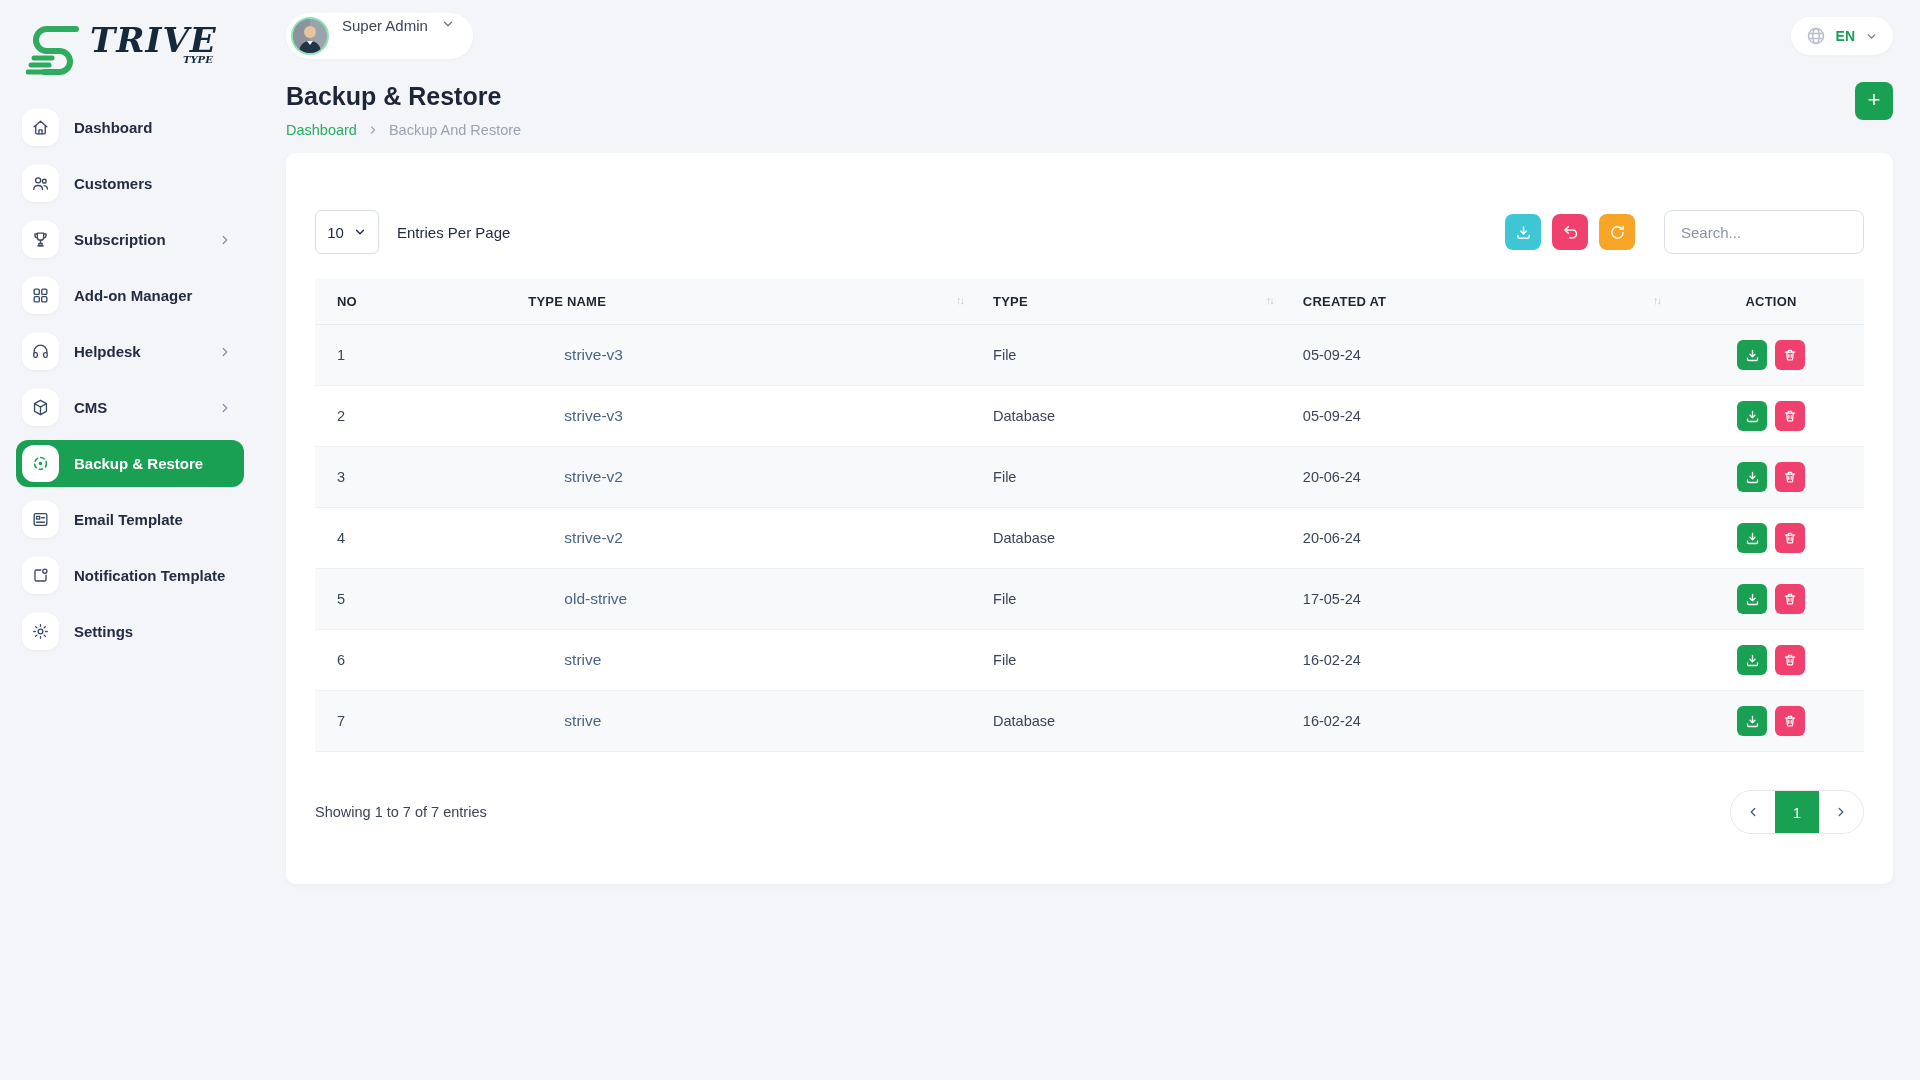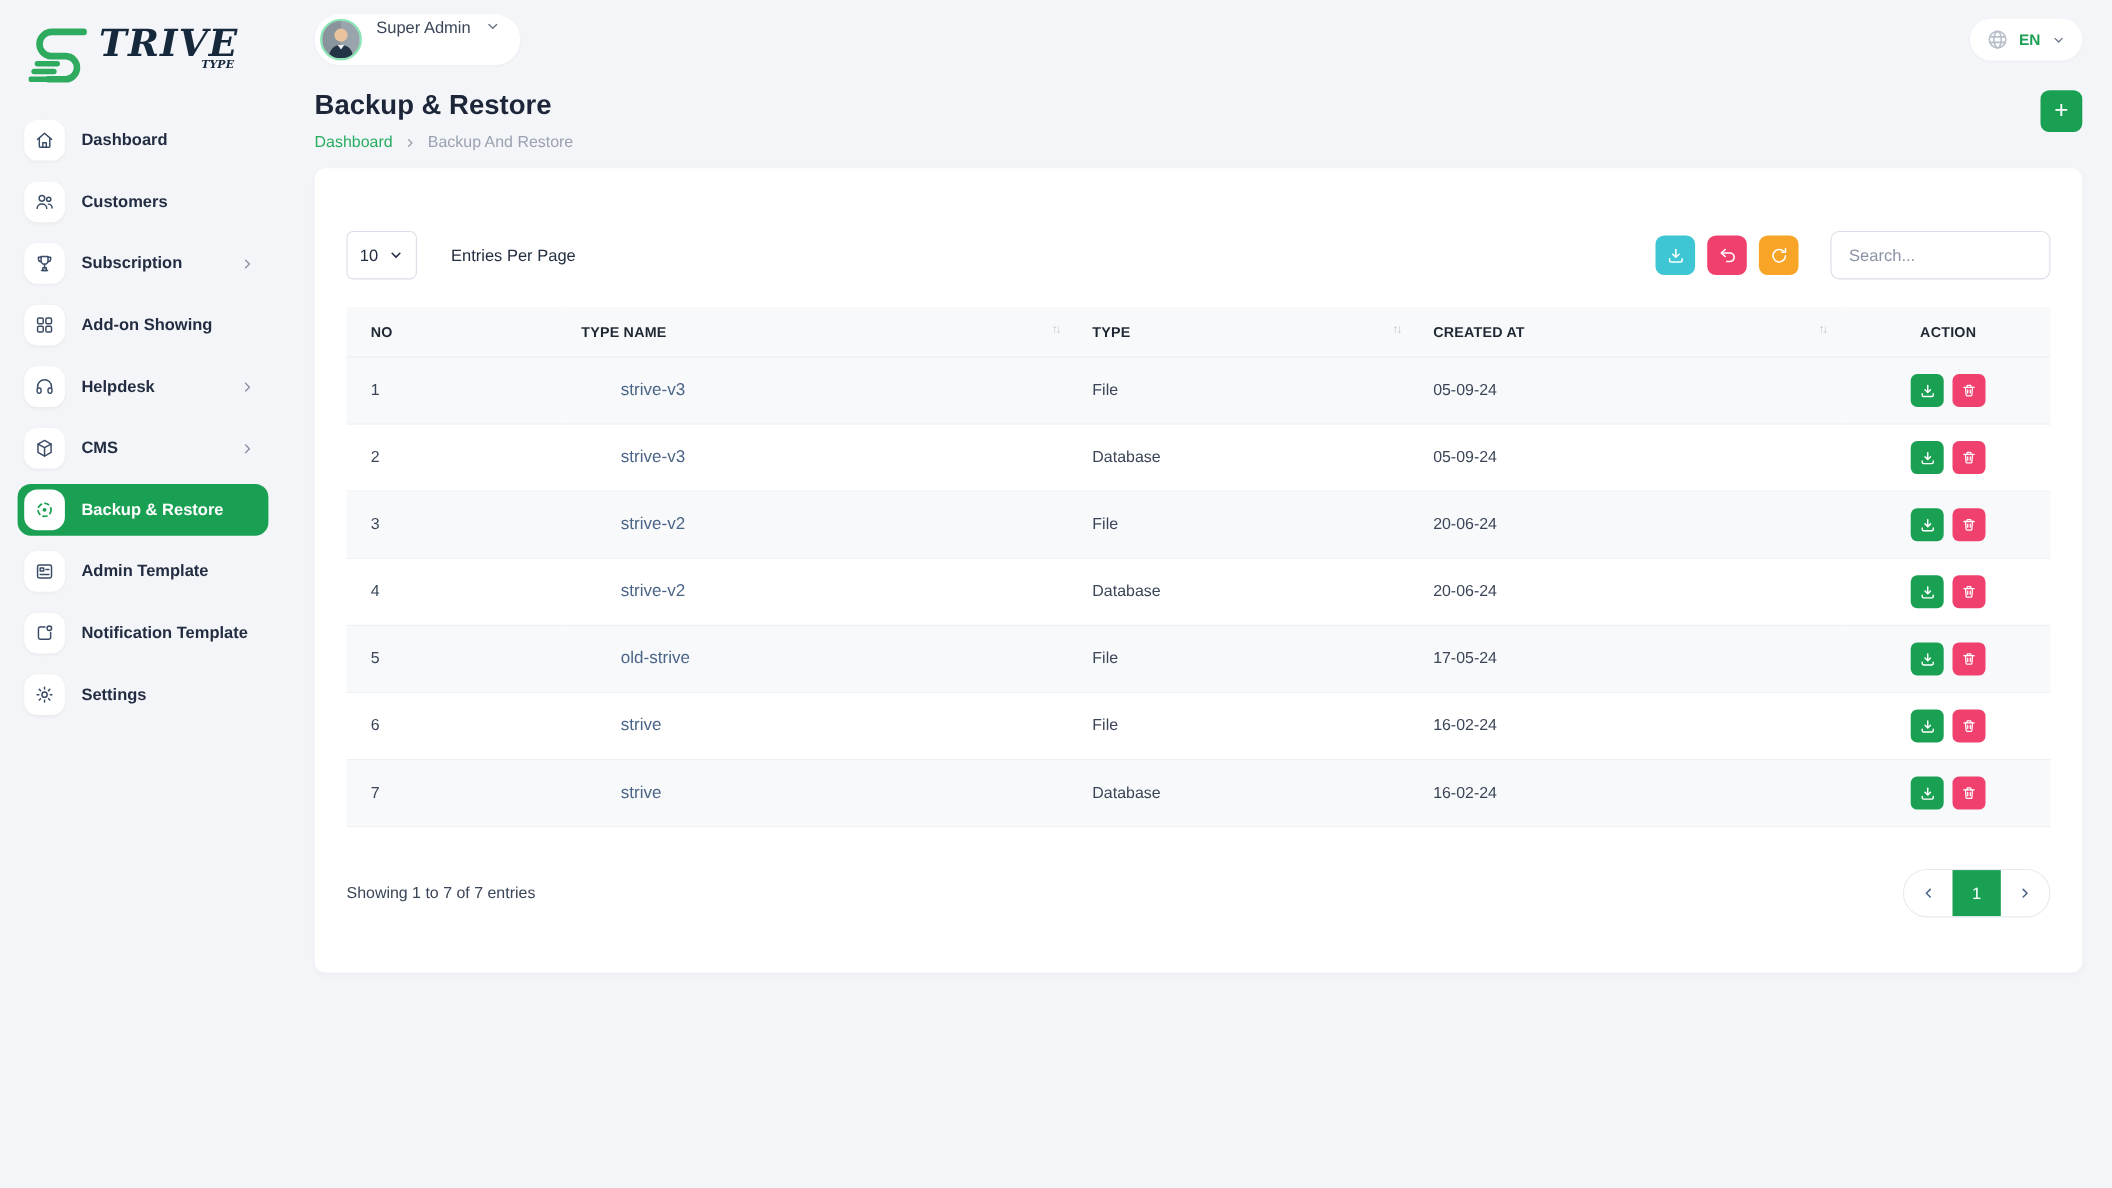--- a/index.html
+++ b/index.html
@@ -36,21 +36,21 @@
   .page-title { font-size:25px; font-weight:bold; color:#1c2638; }
   .breadcrumb { margin-top:11px; font-size:14.5px; display:flex; align-items:center; gap:10px; }
   .bc-home { color:#27ad60; cursor:pointer; text-decoration:none; }
   .bc-sep { color:#9aa2b1; display:flex; }
   .bc-current { color:#9aa2b1; }
   .add-btn { width:38px; height:38px; border:none; border-radius:8px; background:#1aa053; color:#fff; font-size:22px; line-height:1; cursor:pointer; display:flex; align-items:center; justify-content:center; padding-bottom:3px; }
 
   
   .card { background:#fff; border-radius:10px; margin-top:15px; padding:57px 29px 50px 29px; box-shadow:0 2px 6px rgba(25,30,40,0.03); min-height:515px; }
   .toolbar { display:flex; align-items:center; justify-content:space-between; margin-bottom:25px; }
-  .toolbar-left { display:flex; align-items:center; gap:31px; }
+  .toolbar-left { display:flex; align-items:center; gap:18px; }
   .per-page { width:64px; height:44px; border:1px solid #d9dee8; border-radius:6px; background:#fff; display:flex; align-items:center; justify-content:center; gap:9px; font-size:15px; color:#232d42; cursor:pointer; }
   .per-page-label { font-size:15px; color:#232d42; }
   .toolbar-right { display:flex; align-items:center; gap:11px;justify-content:space-between; }
   .tool-btn { width:36px; height:36px; border:none; border-radius:8px; color:#fff; display:flex; align-items:center; justify-content:center; cursor:pointer; }
   .tool-btn.cyan { background:#3ec6d4; }
   .tool-btn.pink { background:#f0416e; }
   .tool-btn.orange { background:#f7a427; }
   .search-input { width:200px; height:44px; border:1px solid #d9dee8; border-radius:8px; padding:0 16px; font-size:15px; color:#3a4557; outline:none; margin-left:18px; font-family:"Liberation Sans", sans-serif; }
   .search-input::placeholder { color:#8a92a6; }
 
@@ -140,21 +140,21 @@
         </div>
         <div class="nav-item">
           <span class="icon-tile">
             <svg width="19" height="19" viewBox="0 0 24 24" fill="none" stroke="currentColor" stroke-width="1.7" stroke-linecap="round" stroke-linejoin="round">
               <rect x="4" y="4" width="6.5" height="6.5" rx="1.5"></rect>
               <rect x="13.5" y="4" width="6.5" height="6.5" rx="1.5"></rect>
               <rect x="4" y="13.5" width="6.5" height="6.5" rx="1.5"></rect>
               <rect x="13.5" y="13.5" width="6.5" height="6.5" rx="1.5"></rect>
             </svg>
           </span>
-          <span class="nav-label">Add-on Showing</span>
+          <span class="nav-label">Add-on Manager</span>
         </div>
         <div class="nav-item">
           <span class="icon-tile">
             <svg width="19" height="19" viewBox="0 0 24 24" fill="none" stroke="currentColor" stroke-width="1.7" stroke-linecap="round" stroke-linejoin="round">
               <path d="M4 14 v-2 a8 8 0 0 1 16 0 v2"></path>
               <rect x="3.5" y="13.5" width="4.5" height="6" rx="2"></rect>
               <rect x="16" y="13.5" width="4.5" height="6" rx="2"></rect>
             </svg>
           </span>
           <span class="nav-label">Helpdesk</span>
@@ -190,21 +190,21 @@
         </div>
         <div class="nav-item">
           <span class="icon-tile">
             <svg width="19" height="19" viewBox="0 0 24 24" fill="none" stroke="currentColor" stroke-width="1.7" stroke-linecap="round" stroke-linejoin="round">
               <rect x="4" y="4.5" width="16" height="15" rx="2"></rect>
               <rect x="7" y="8" width="4" height="3.5"></rect>
               <path d="M13.5 9.8 h3.5"></path>
               <path d="M7 15.5 h10"></path>
             </svg>
           </span>
-          <span class="nav-label">Admin Template</span>
+          <span class="nav-label">Email Template</span>
         </div>
         <div class="nav-item">
           <span class="icon-tile">
             <svg width="19" height="19" viewBox="0 0 24 24" fill="none" stroke="currentColor" stroke-width="1.7" stroke-linecap="round" stroke-linejoin="round">
               <path d="M12.5 5 H7 a2 2 0 0 0-2 2 v10 a2 2 0 0 0 2 2 h10 a2 2 0 0 0 2-2 v-5.5"></path>
               <circle cx="17.5" cy="6.5" r="2.6"></circle>
             </svg>
           </span>
           <span class="nav-label">Notification Template</span>
         </div>

